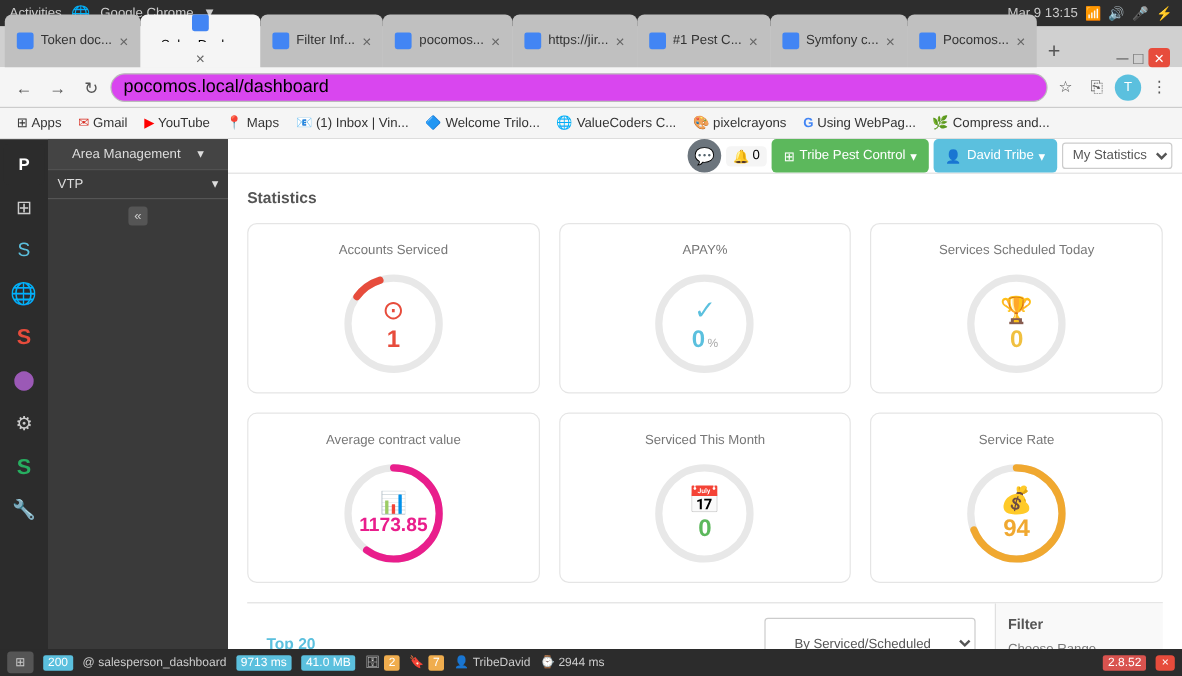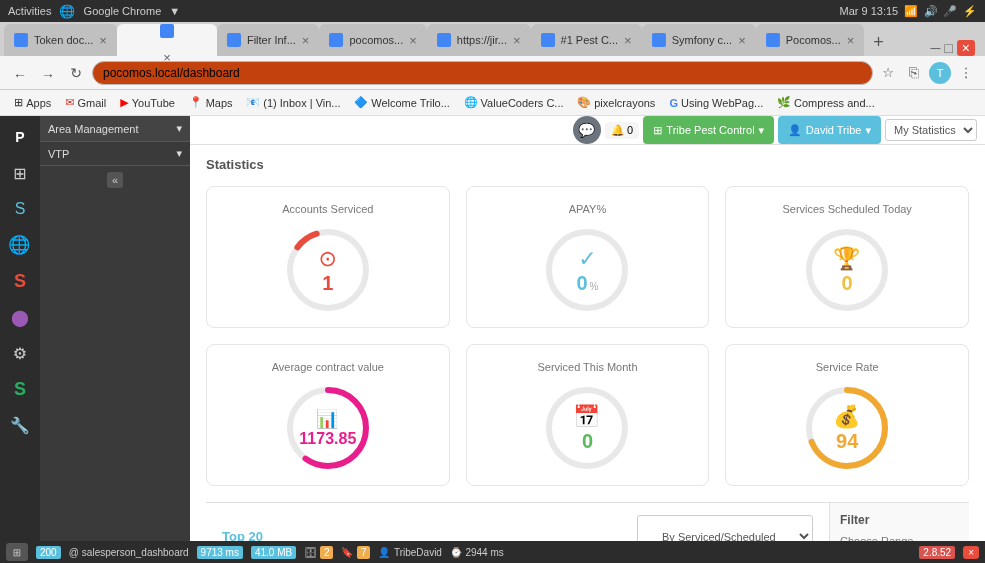--- a/index.html
+++ b/index.html
@@ -3,47 +3,47 @@
   <meta charset="utf-8">
   <style>
     * { margin: 0; padding: 0; box-sizing: border-box; }
     body { font-family: 'Segoe UI', Arial, sans-serif; font-size: 12px; background: #f0f0f0; width: 985px; height: 563px; overflow: hidden; }
 
     
     .system-bar { background: #2d2d2d; color: #ccc; height: 22px; display: flex; align-items: center; justify-content: space-between; padding: 0 8px; font-size: 11px; }
     .system-bar-left { display: flex; align-items: center; gap: 8px; }
     .system-bar-right { display: flex; align-items: center; gap: 6px; }
     .tab-bar { background: #d0d0d0; height: 34px; display: flex; align-items: flex-end; padding: 0 4px; }
-    .tab { height: 32px; padding: 0 10px; display: flex; align-items: center; gap: 6px; font-size: 11px; color: #333; background: #c0c0c0; border-radius: 6px 6px 0 0; cursor: pointer; min-width: 100px; max-width: 160px; }
+    .tab { height: 44px; padding: 0 10px; display: flex; align-items: center; gap: 6px; font-size: 11px; color: #333; background: #c0c0c0; border-radius: 6px 6px 0 0; cursor: pointer; min-width: 100px; max-width: 160px; }
     .tab.active { background: #f5f5f5; color: #000; flex-direction: column; }
     .tab-favicon { width: 14px; height: 14px; border-radius: 2px; flex-shrink: 0; }
     .tab-title { flex: 1; overflow: hidden; text-overflow: ellipsis; white-space: nowrap; }
     .tab-close { font-size: 13px; color: #666; cursor: pointer; flex-shrink: 0; }
     .tab-new { width: 28px; height: 28px; display: flex; align-items: center; justify-content: center; font-size: 18px; color: #555; cursor: pointer; }
 
     .url-bar { background: #f5f5f5; height: 34px; display: flex; align-items: center; gap: 4px; padding: 0 8px; border-bottom: 1px solid #ccc; }
     .url-nav-btn { width: 24px; height: 24px; display: flex; align-items: center; justify-content: center; color: #555; font-size: 14px; cursor: pointer; }
-    .url-input { flex: 1; height: 24px; border: 1px solid #bbb; border-radius: 12px; padding: 0 10px; font-size: 12px; background: #c2410c; }
+    .url-input { flex: 1; height: 24px; border: 1px solid #bbb; border-radius: 12px; padding: 0 10px; font-size: 15px; background: #d946ef; }
     .url-actions { display: flex; gap: 4px; }
     .url-action-btn { width: 22px; height: 22px; display: flex; align-items: center; justify-content: center; font-size: 13px; color: #555; cursor: pointer; }
 
     .bookmarks-bar { background: #f5f5f5; height: 26px; display: flex; align-items: center; padding: 0 8px; gap: 2px; border-bottom: 1px solid #ddd; overflow: hidden; }
     .bookmark-item { display: flex; align-items: center; gap: 3px; padding: 2px 6px; border-radius: 3px; font-size: 11px; color: #333; cursor: pointer; white-space: nowrap; }
     .bm-icon { font-size: 11px; }
 
     
     .app-container { display: flex; height: calc(563px - 22px - 34px - 34px - 26px); background: #f0f0f0; }
 
     
     .sidebar-icons { width: 40px; background: #2c2c2c; display: flex; flex-direction: column; align-items: center; padding: 4px 0; gap: 2px; }
     .sidebar-icon { width: 34px; height: 34px; display: flex; align-items: center; justify-content: center; border-radius: 4px; cursor: pointer; color: #ccc; font-size: 16px; }
 
     
     .nav-panel { width: 150px; background: #3a3a3a; color: #ddd; display: flex; flex-direction: column; }
-    .nav-header { background: #444; padding: 6px 8px; display: flex; align-items: center; justify-content: space-between; font-size: 11px; border-bottom: 1px solid #555; }
+    .nav-header { background: #444; padding: 6px 20px; display: flex; align-items: center; justify-content: space-between; font-size: 11px; border-bottom: 1px solid #555; }
     .nav-sub-header { background: #3a3a3a; padding: 5px 8px; display: flex; align-items: center; justify-content: space-between; font-size: 11px; border-bottom: 1px solid #555; }
     .nav-collapse-btn { background: #555; border: none; color: #ccc; padding: 2px 5px; border-radius: 3px; cursor: pointer; font-size: 11px; }
 
     
     .main-content { flex: 1; background: #fff; overflow-y: auto; display: flex; flex-direction: column; }
 
     
     .action-bar { background: #fff; height: 40px; display: flex; align-items: center; justify-content: flex-end; padding: 0 8px; border-bottom: 1px solid #e0e0e0; gap: 4px; }
     .action-btn { height: 28px; padding: 0 10px; border: none; border-radius: 4px; cursor: pointer; font-size: 11px; display: flex; align-items: center; gap: 4px; }
     .notif-area { display: flex; align-items: center; gap: 2px; background: #f5f5f5; border-radius: 4px; padding: 2px 6px; font-size: 11px; }

